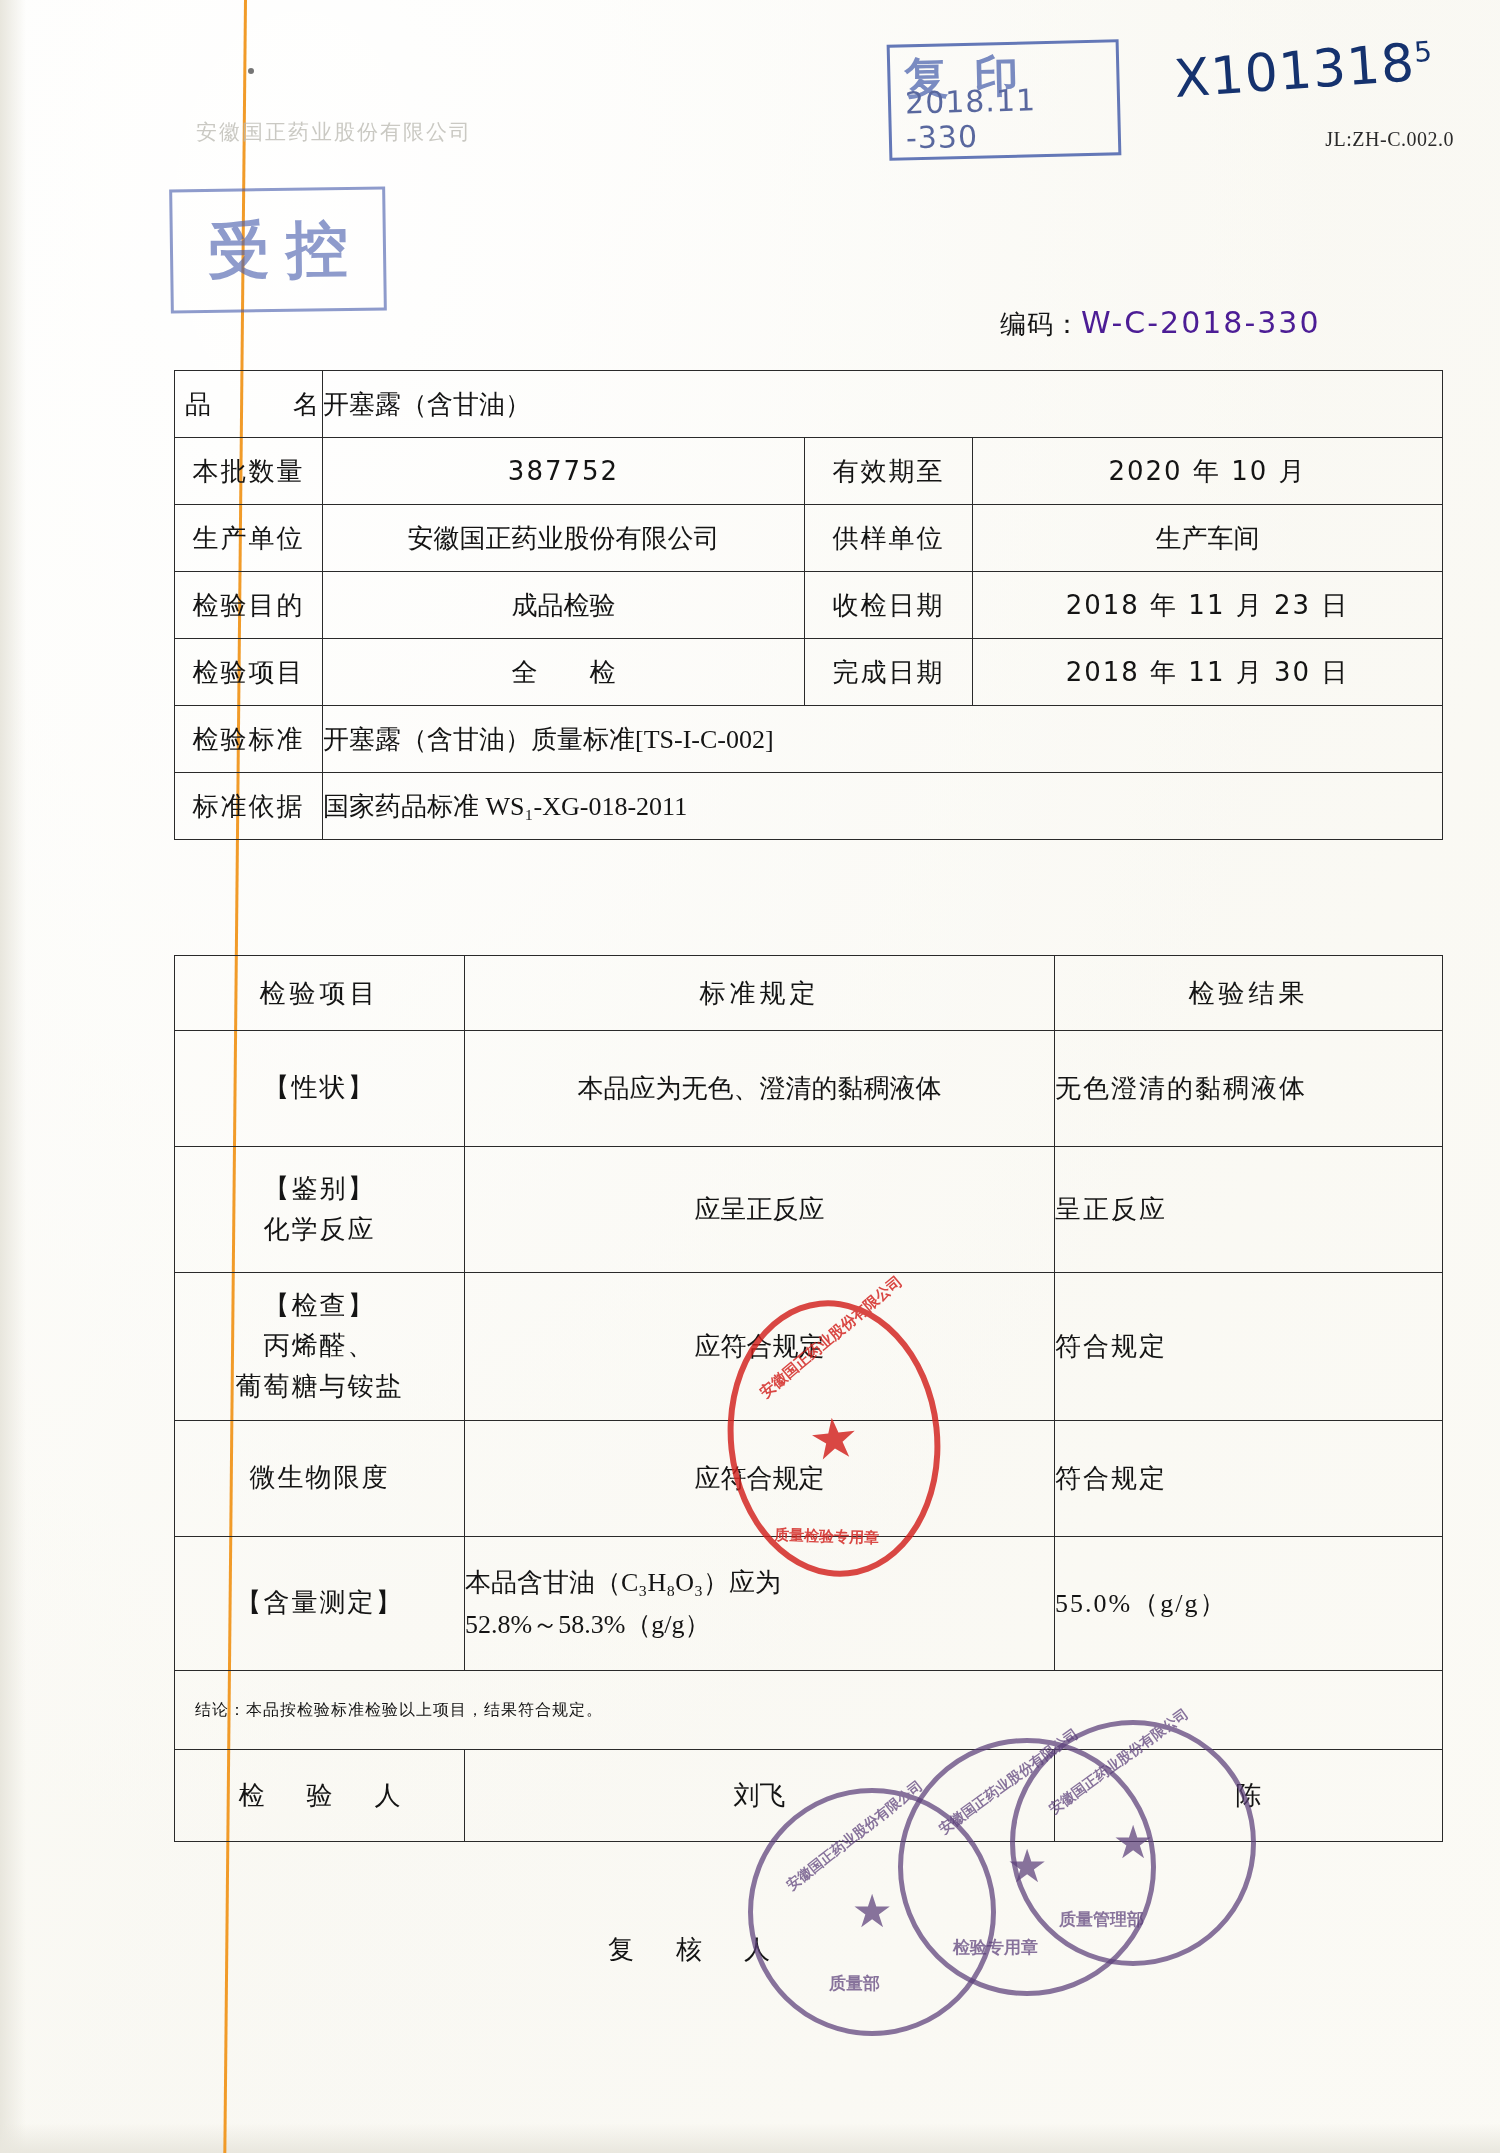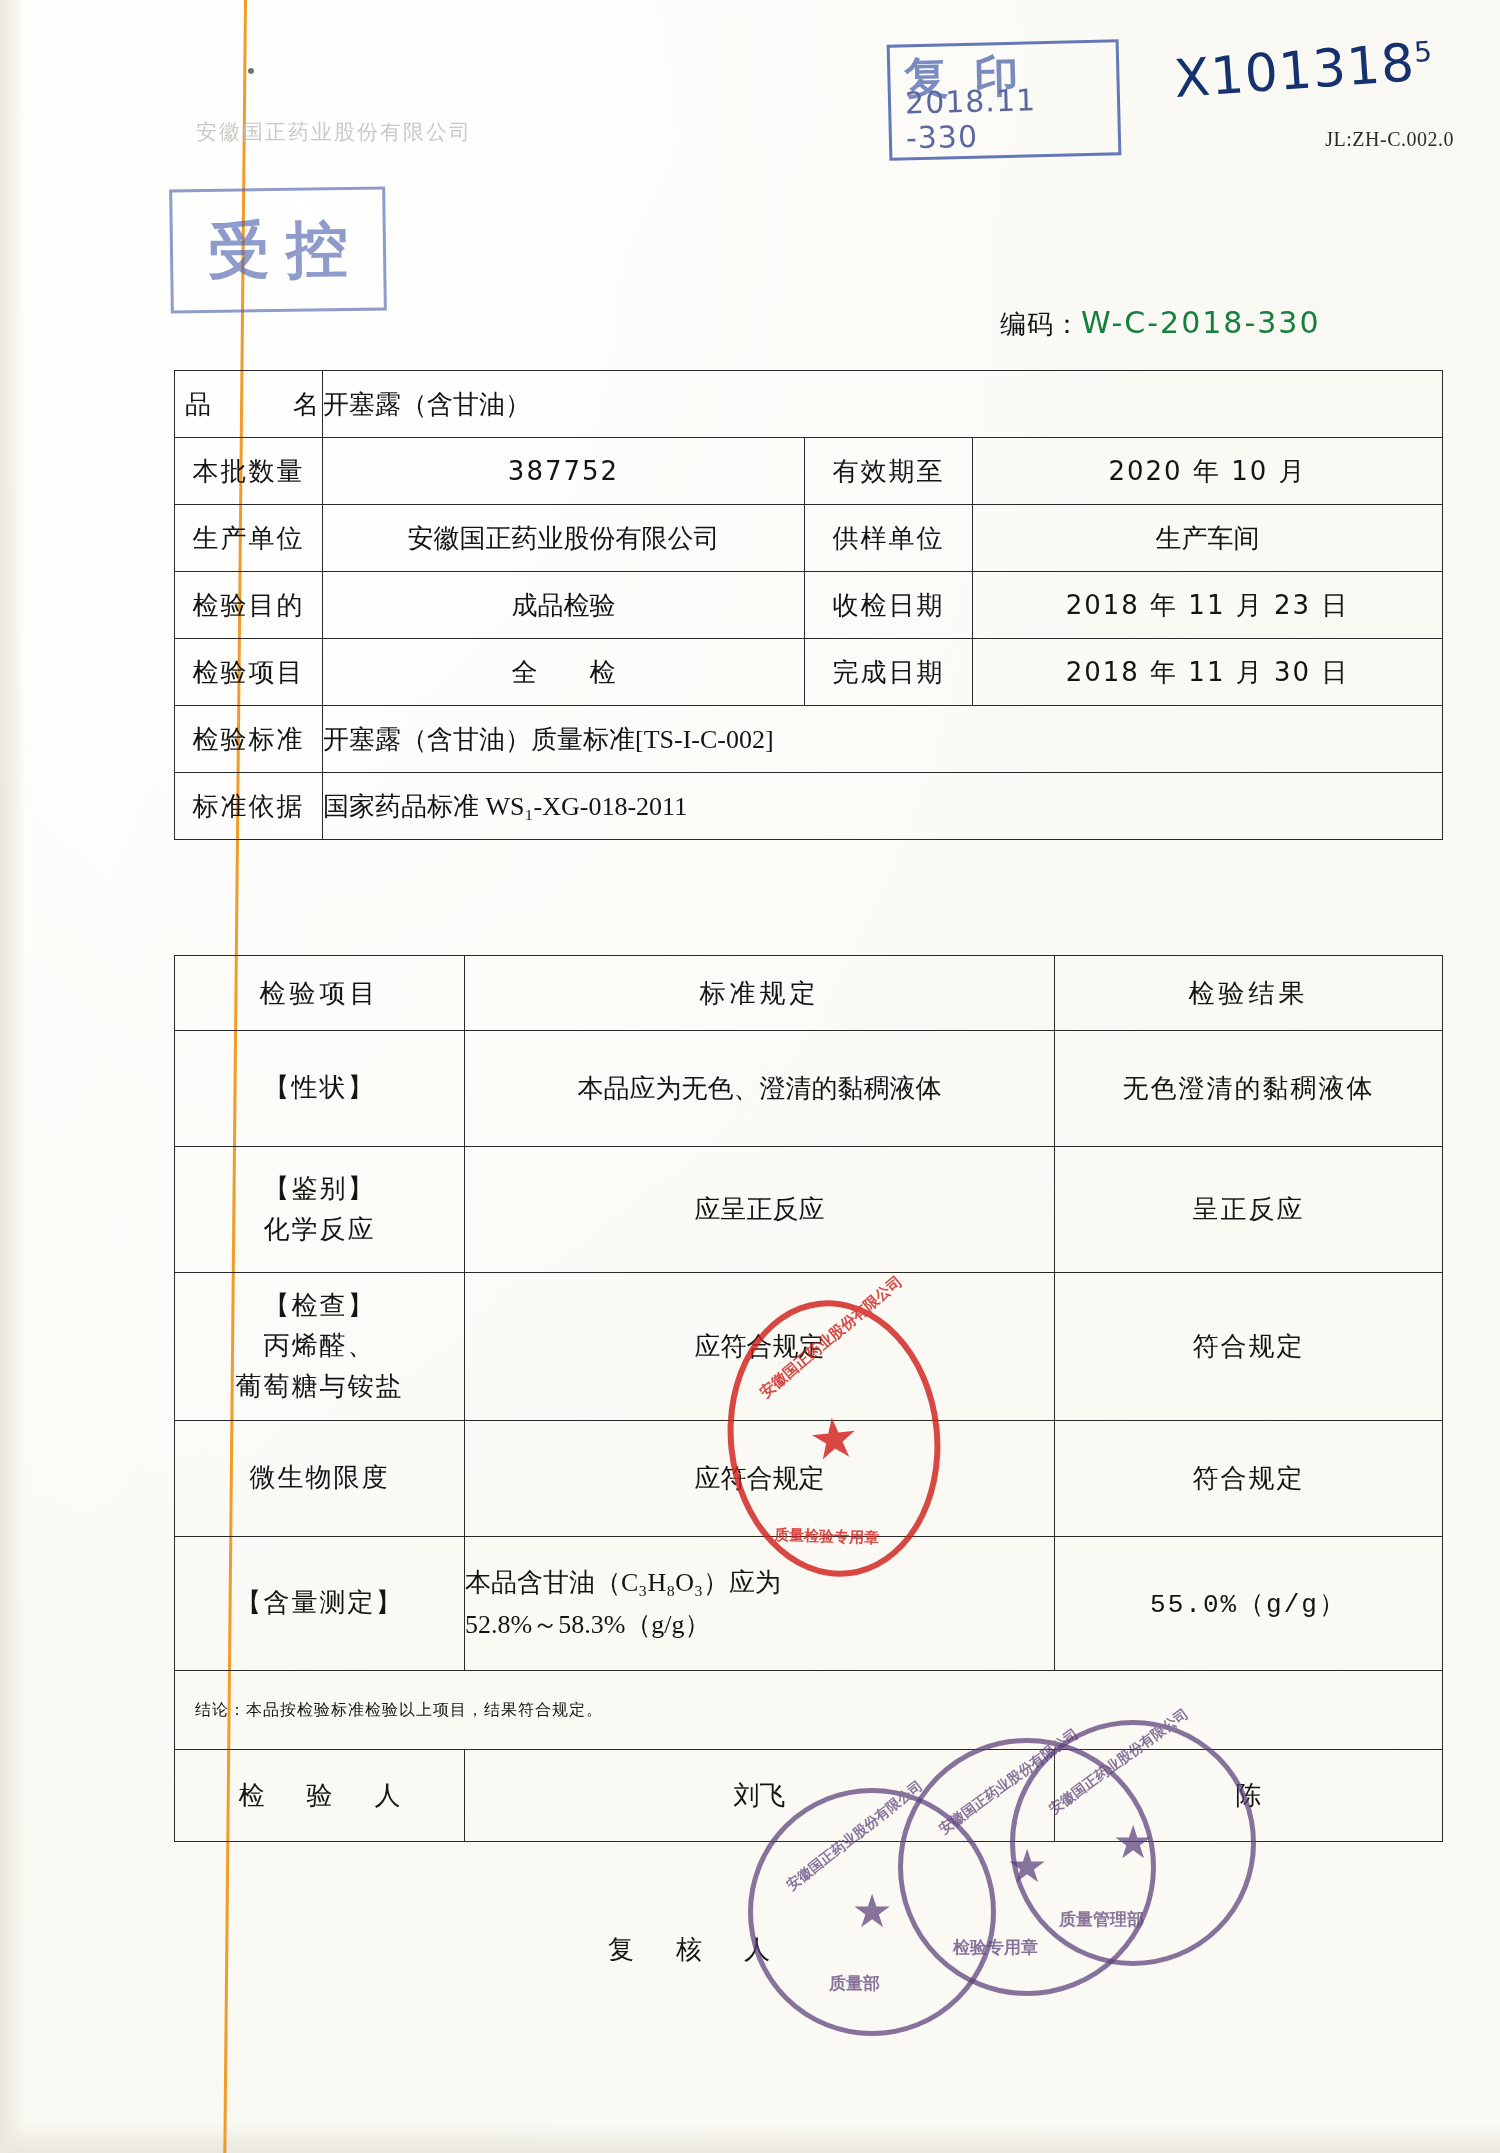--- a/index.html
+++ b/index.html
@@ -171,21 +171,21 @@
     left: 1000px;
     top: 305px;
     font-size: 26px;
     color: #151515;
     white-space: nowrap;
     letter-spacing: 1px;
   }
   #doc-code-line .hw {
     font-family: "DejaVu Sans", sans-serif;
     font-size: 30px;
-    color: #15803d;
+    color: #4c1d95;
     letter-spacing: 2px;
   }
 
   
   table.doc {
     position: absolute;
     border-collapse: collapse;
     table-layout: fixed;
   }
   table.doc td {
@@ -243,22 +243,21 @@
     letter-spacing: 2px;
     padding: 8px 4px;
   }
   .spec-cell {
     text-align: center;
     font-size: 26px;
     line-height: 1.6;
     padding: 8px 10px;
   }
   .res-cell {
-    text-align: center;
-    font-family: Liberation Mono, monospace;
+    font-family: Liberation Serif, serif;
     font-size: 30px;
     color: #16326d;
     letter-spacing: 2px;
     padding: 8px 6px;
   }
   .spec-left {
     text-align: left;
     padding-left: 64px;
     line-height: 1.6;
   }

